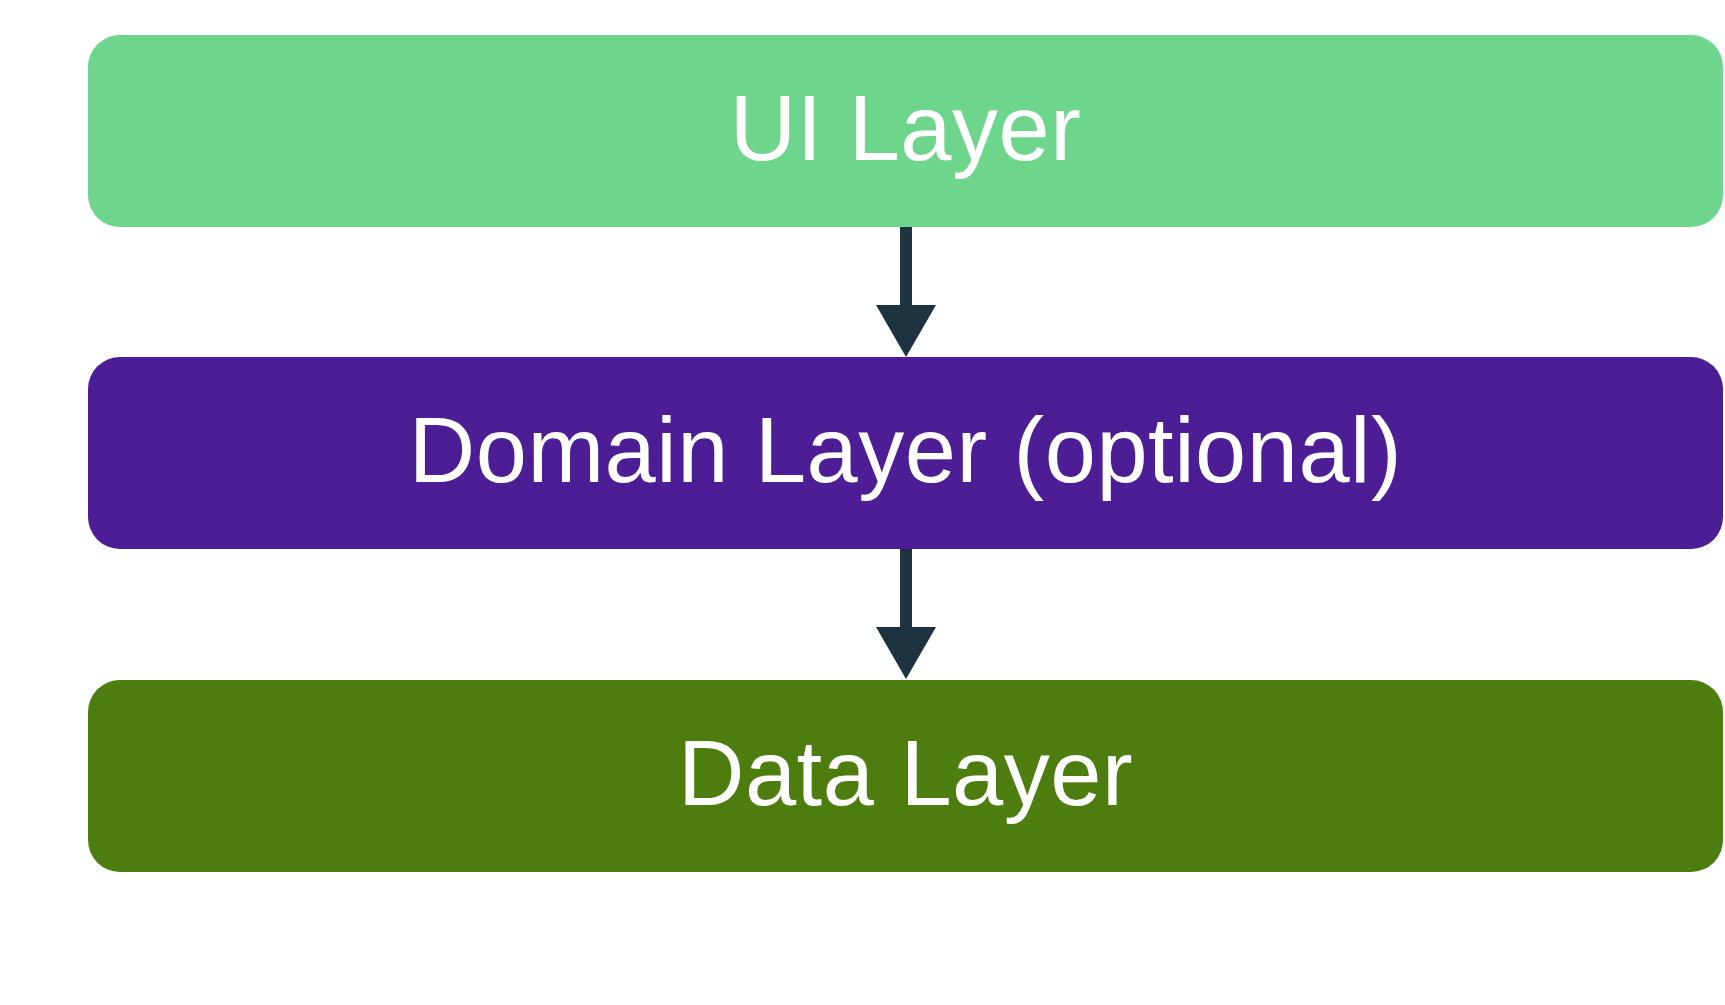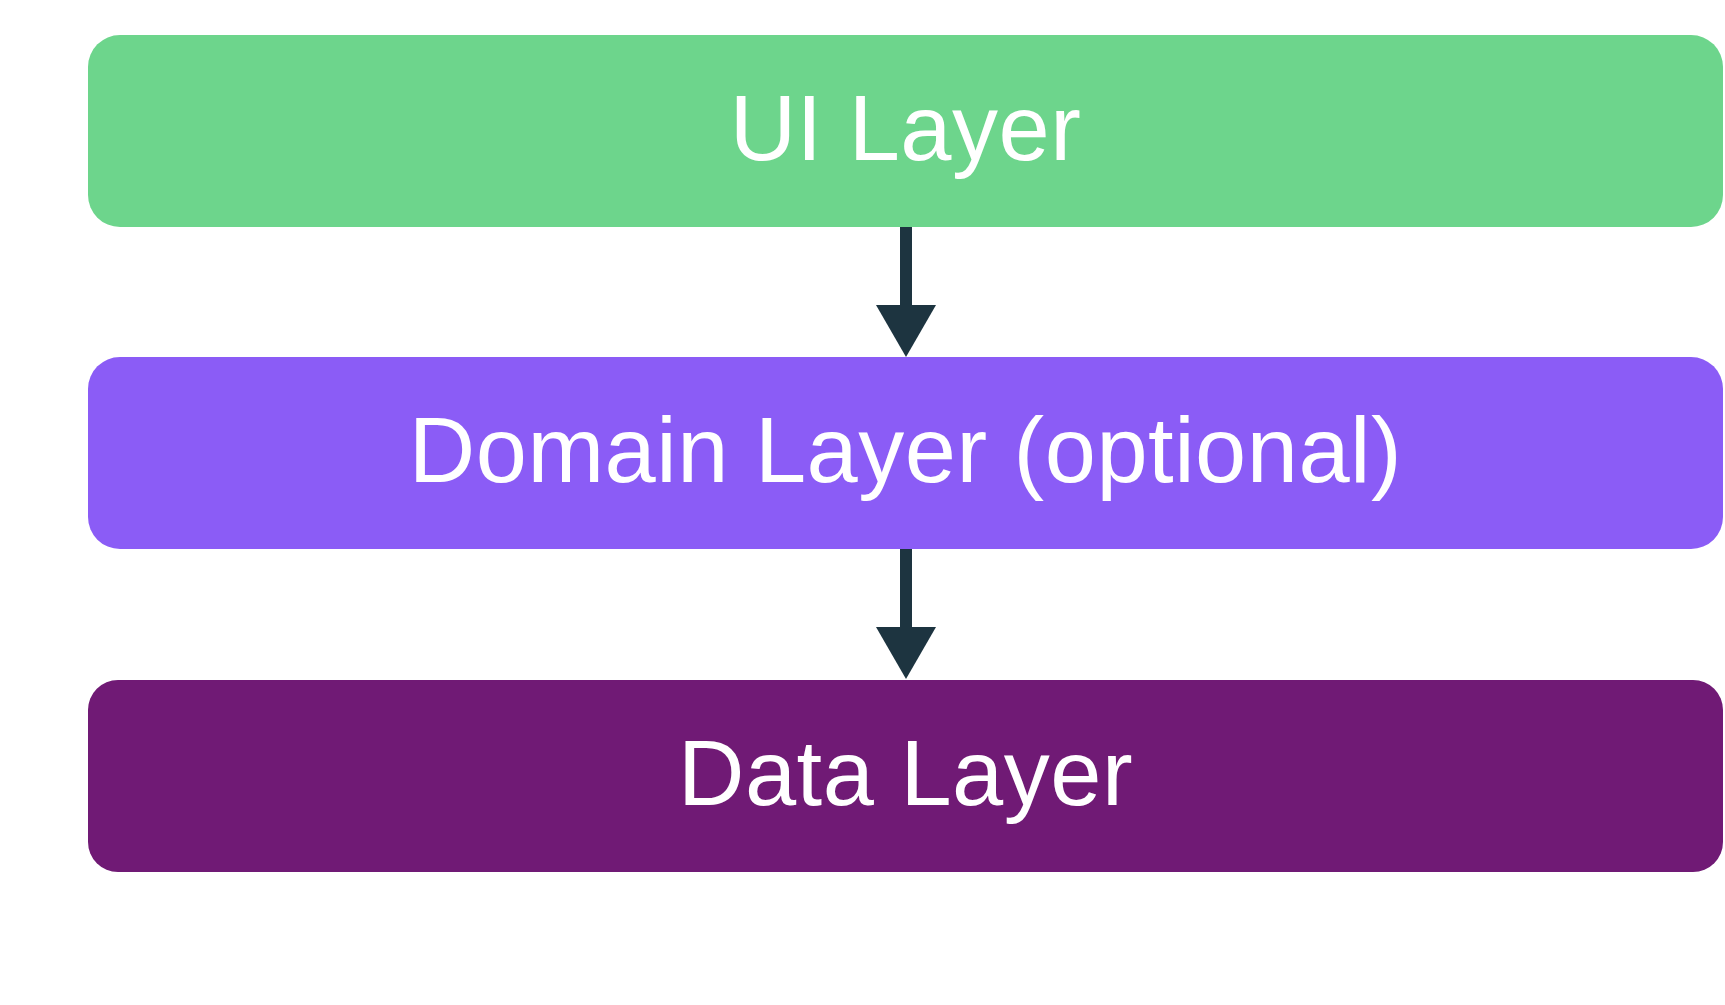--- a/index.html
+++ b/index.html
@@ -57,26 +57,26 @@
 
   <div class="layer-box box-ui" style="background: rgb(109, 213, 140);">
     <span class="layer-label">UI Layer</span>
   </div>
 
   <svg class="arrow arrow-1" viewBox="0 0 64 130">
     <rect x="26" y="0" width="12" height="84" fill="#1d3440"></rect>
     <polygon points="2,78 62,78 32,130" fill="#1d3440"></polygon>
   </svg>
 
-  <div class="layer-box box-domain" style="background: #8b5cf6;">
+  <div class="layer-box box-domain" style="background: #4c1d95;">
     <span class="layer-label">Domain Layer (optional)</span>
   </div>
 
   <svg class="arrow arrow-2" viewBox="0 0 64 130">
     <rect x="26" y="0" width="12" height="84" fill="#1d3440"></rect>
     <polygon points="2,78 62,78 32,130" fill="#1d3440"></polygon>
   </svg>
 
-  <div class="layer-box box-data" style="background: #701a75; border-radius: 30px;">
+  <div class="layer-box box-data" style="background: #4d7c0f;">
     <span class="layer-label">Data Layer</span>
   </div>
 
 </div>
 
 </body></html>

